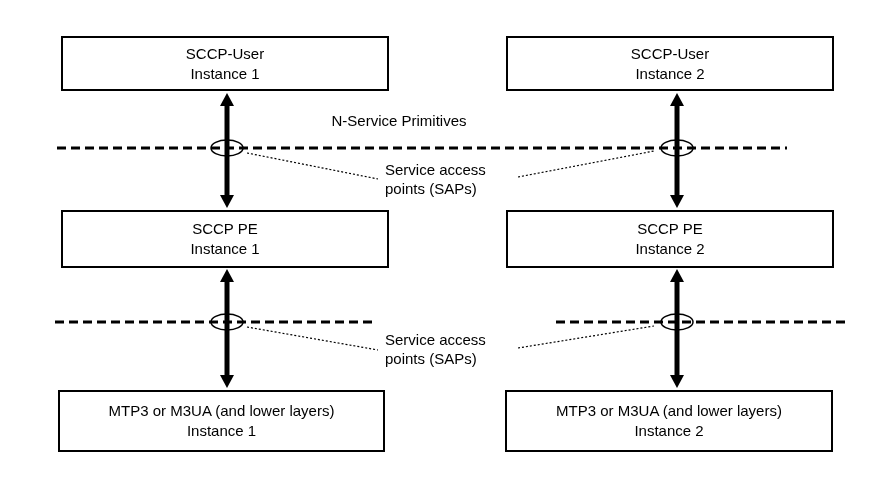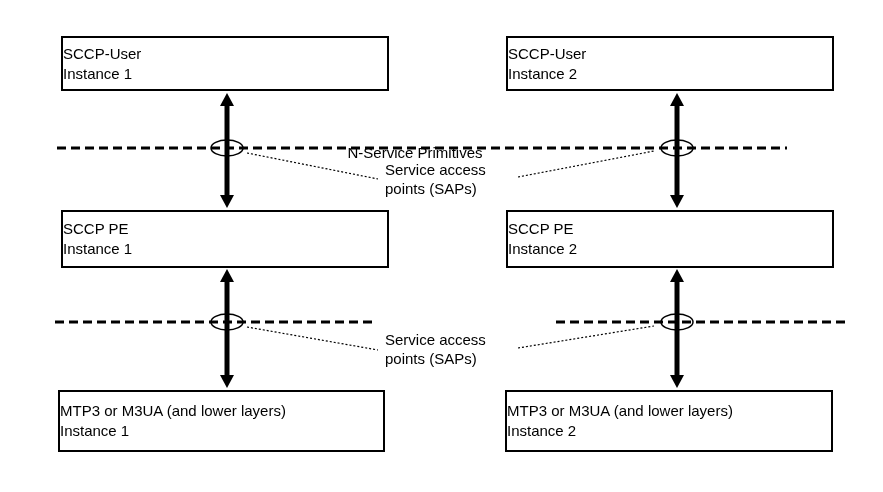--- a/index.html
+++ b/index.html
@@ -16,21 +16,21 @@
     position: absolute;
     left: 0; top: 0;
     width: 883px; height: 492px;
   }
   .box {
     position: absolute;
     border: 2px solid #000;
     background: #ffffff;
     display: flex;
     flex-direction: column;
-    align-items: flex-start;
+    align-items: center;
     justify-content: center;
     text-align: center;
     font-size: 15px;
     line-height: 20px;
   }
   .lbl {
     position: absolute;
     font-size: 15px;
     line-height: 19px;
   }
@@ -106,20 +106,20 @@
   <div class="box" style="left:58px; top:390px; width:327px; height:62px;">
     <div>MTP3 or M3UA (and lower layers)</div>
     <div>Instance 1</div>
   </div>
 
   <div class="box" style="left:505px; top:390px; width:328px; height:62px;">
     <div>MTP3 or M3UA (and lower layers)</div>
     <div>Instance 2</div>
   </div>
 
-  <div class="lbl center" style="left:300px; top:111px; width:230px;margin-top:32px;">N-Service Primitives</div>
+  <div class="lbl center" style="left:284px; top:111px; width:230px;">N-Service Primitives</div>
 
   <div class="lbl" style="left:385px; top:160px; width:120px;">Service access points (SAPs)</div>
 
 
   <div class="lbl" style="left:385px; top:330px; width:120px;">Service access points (SAPs)</div>
 
 </div>
 
 </body></html>

